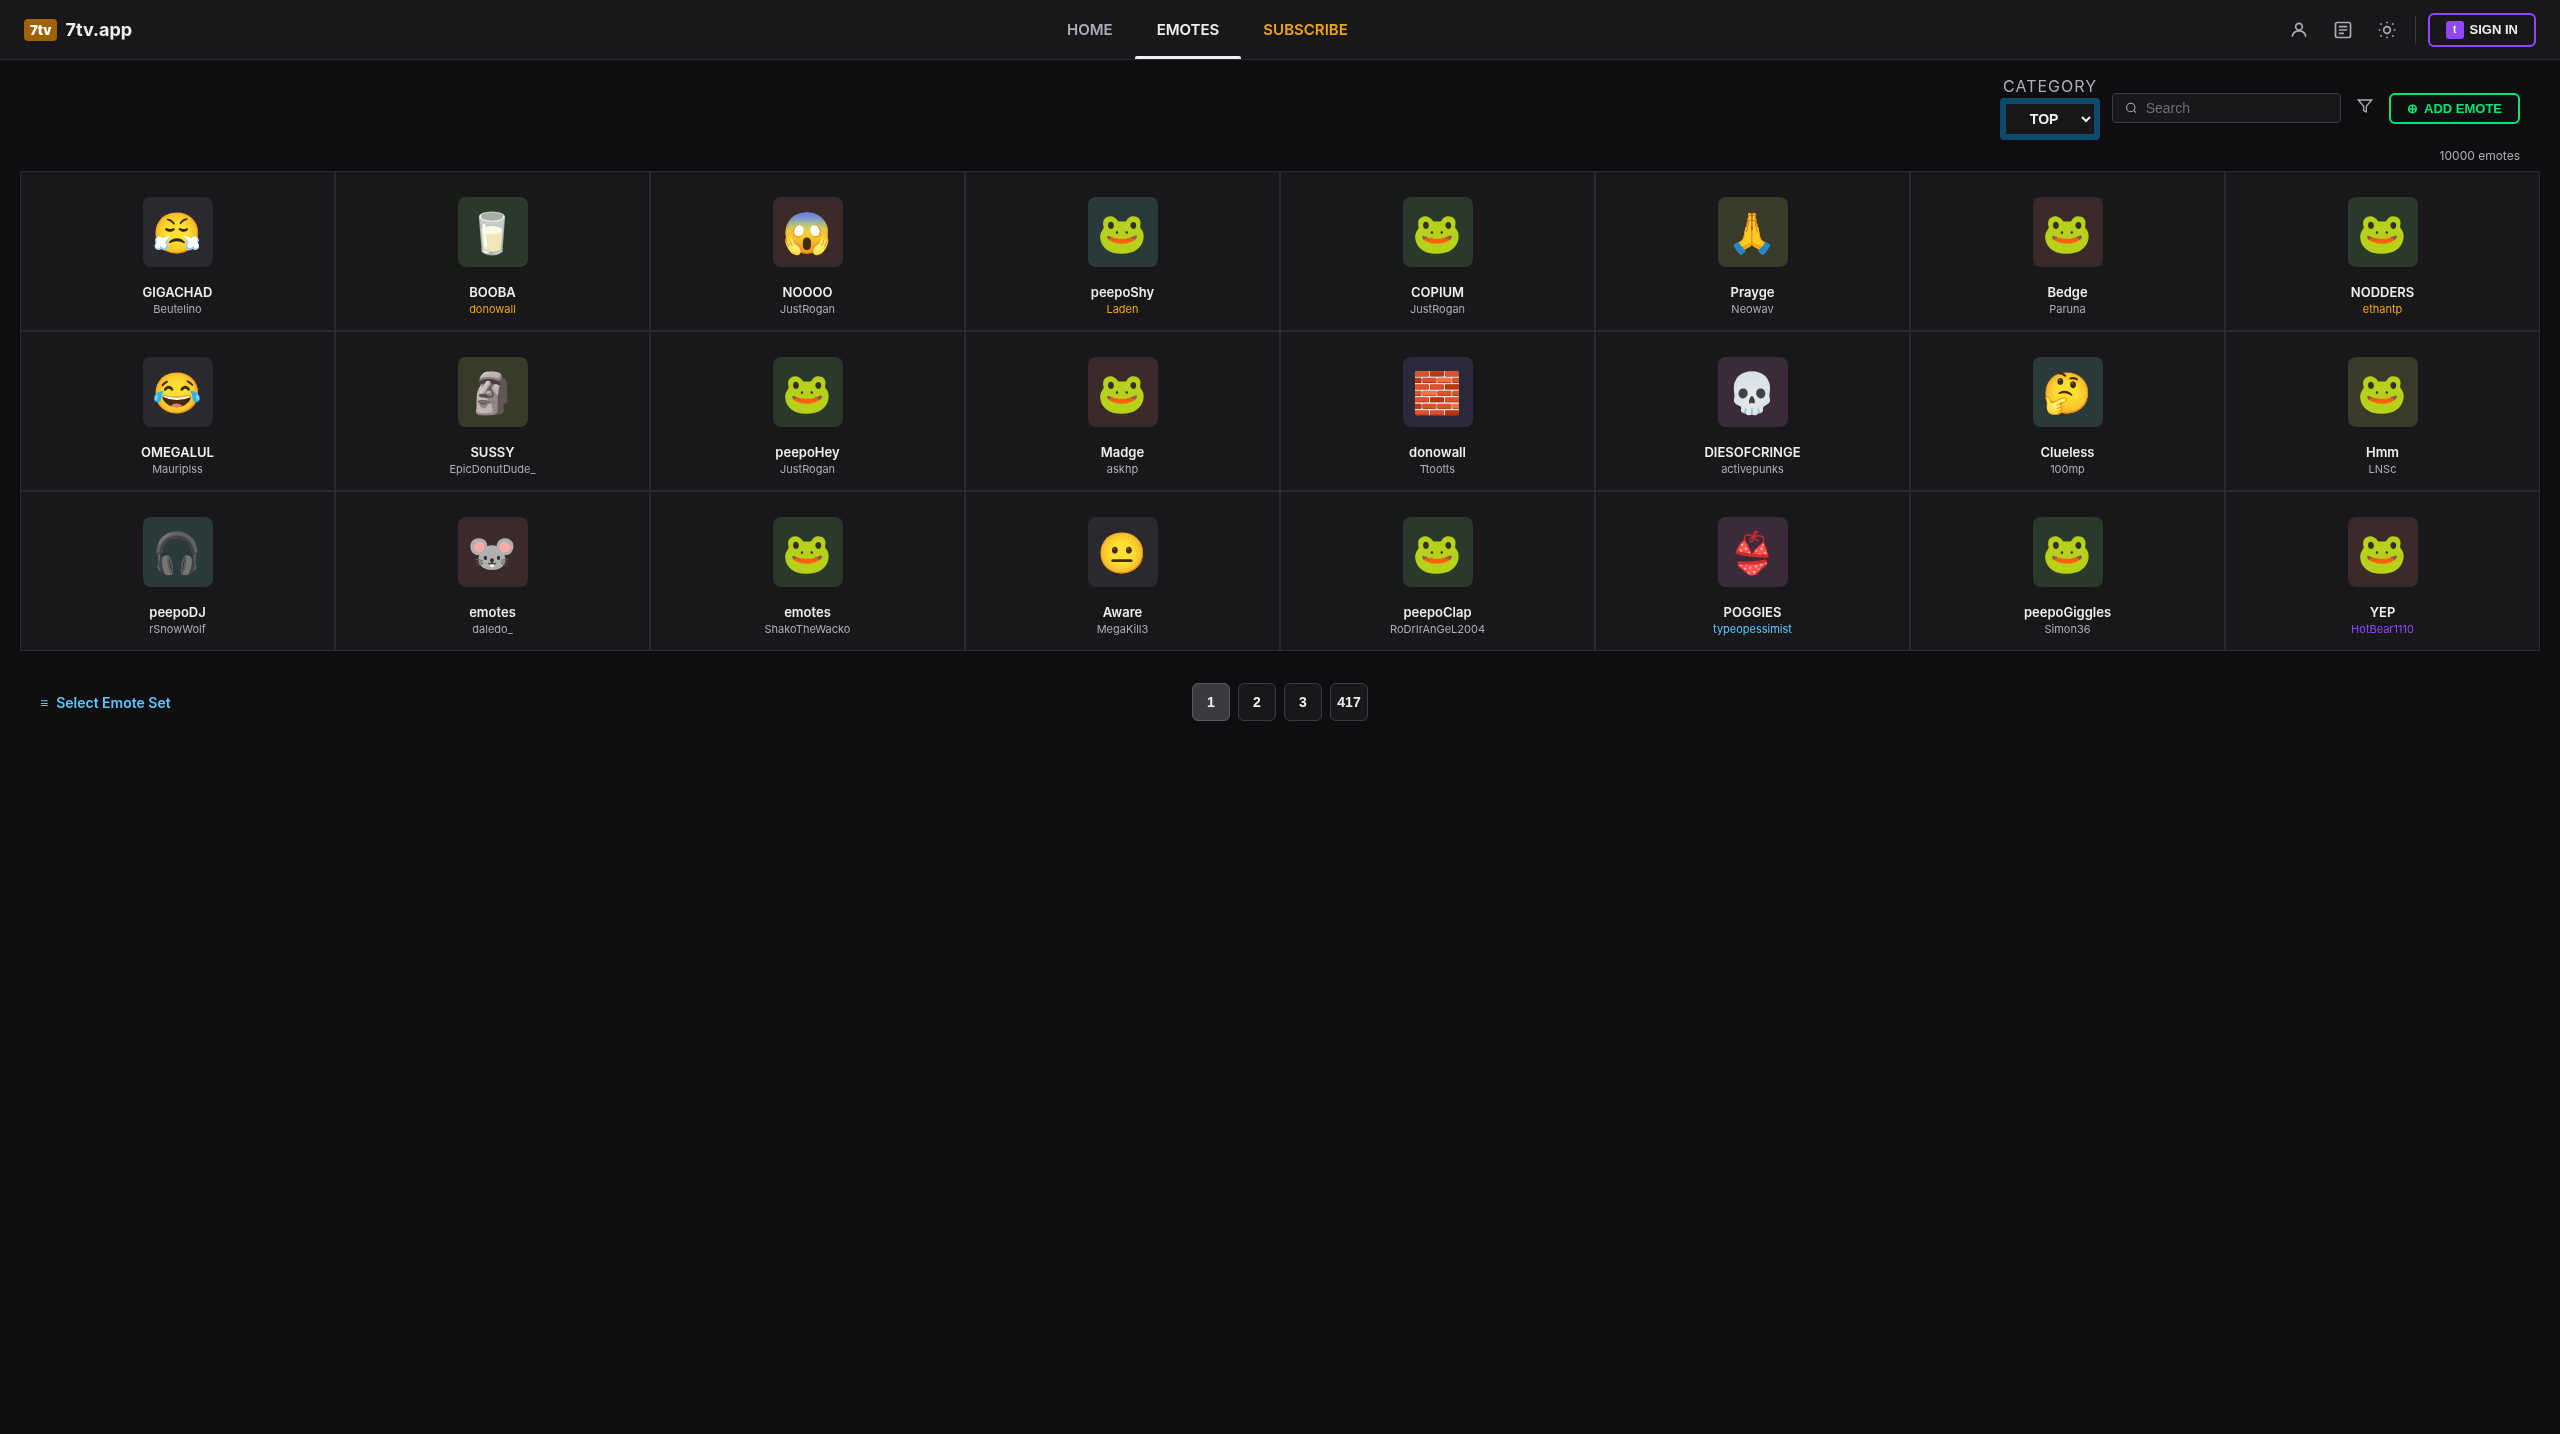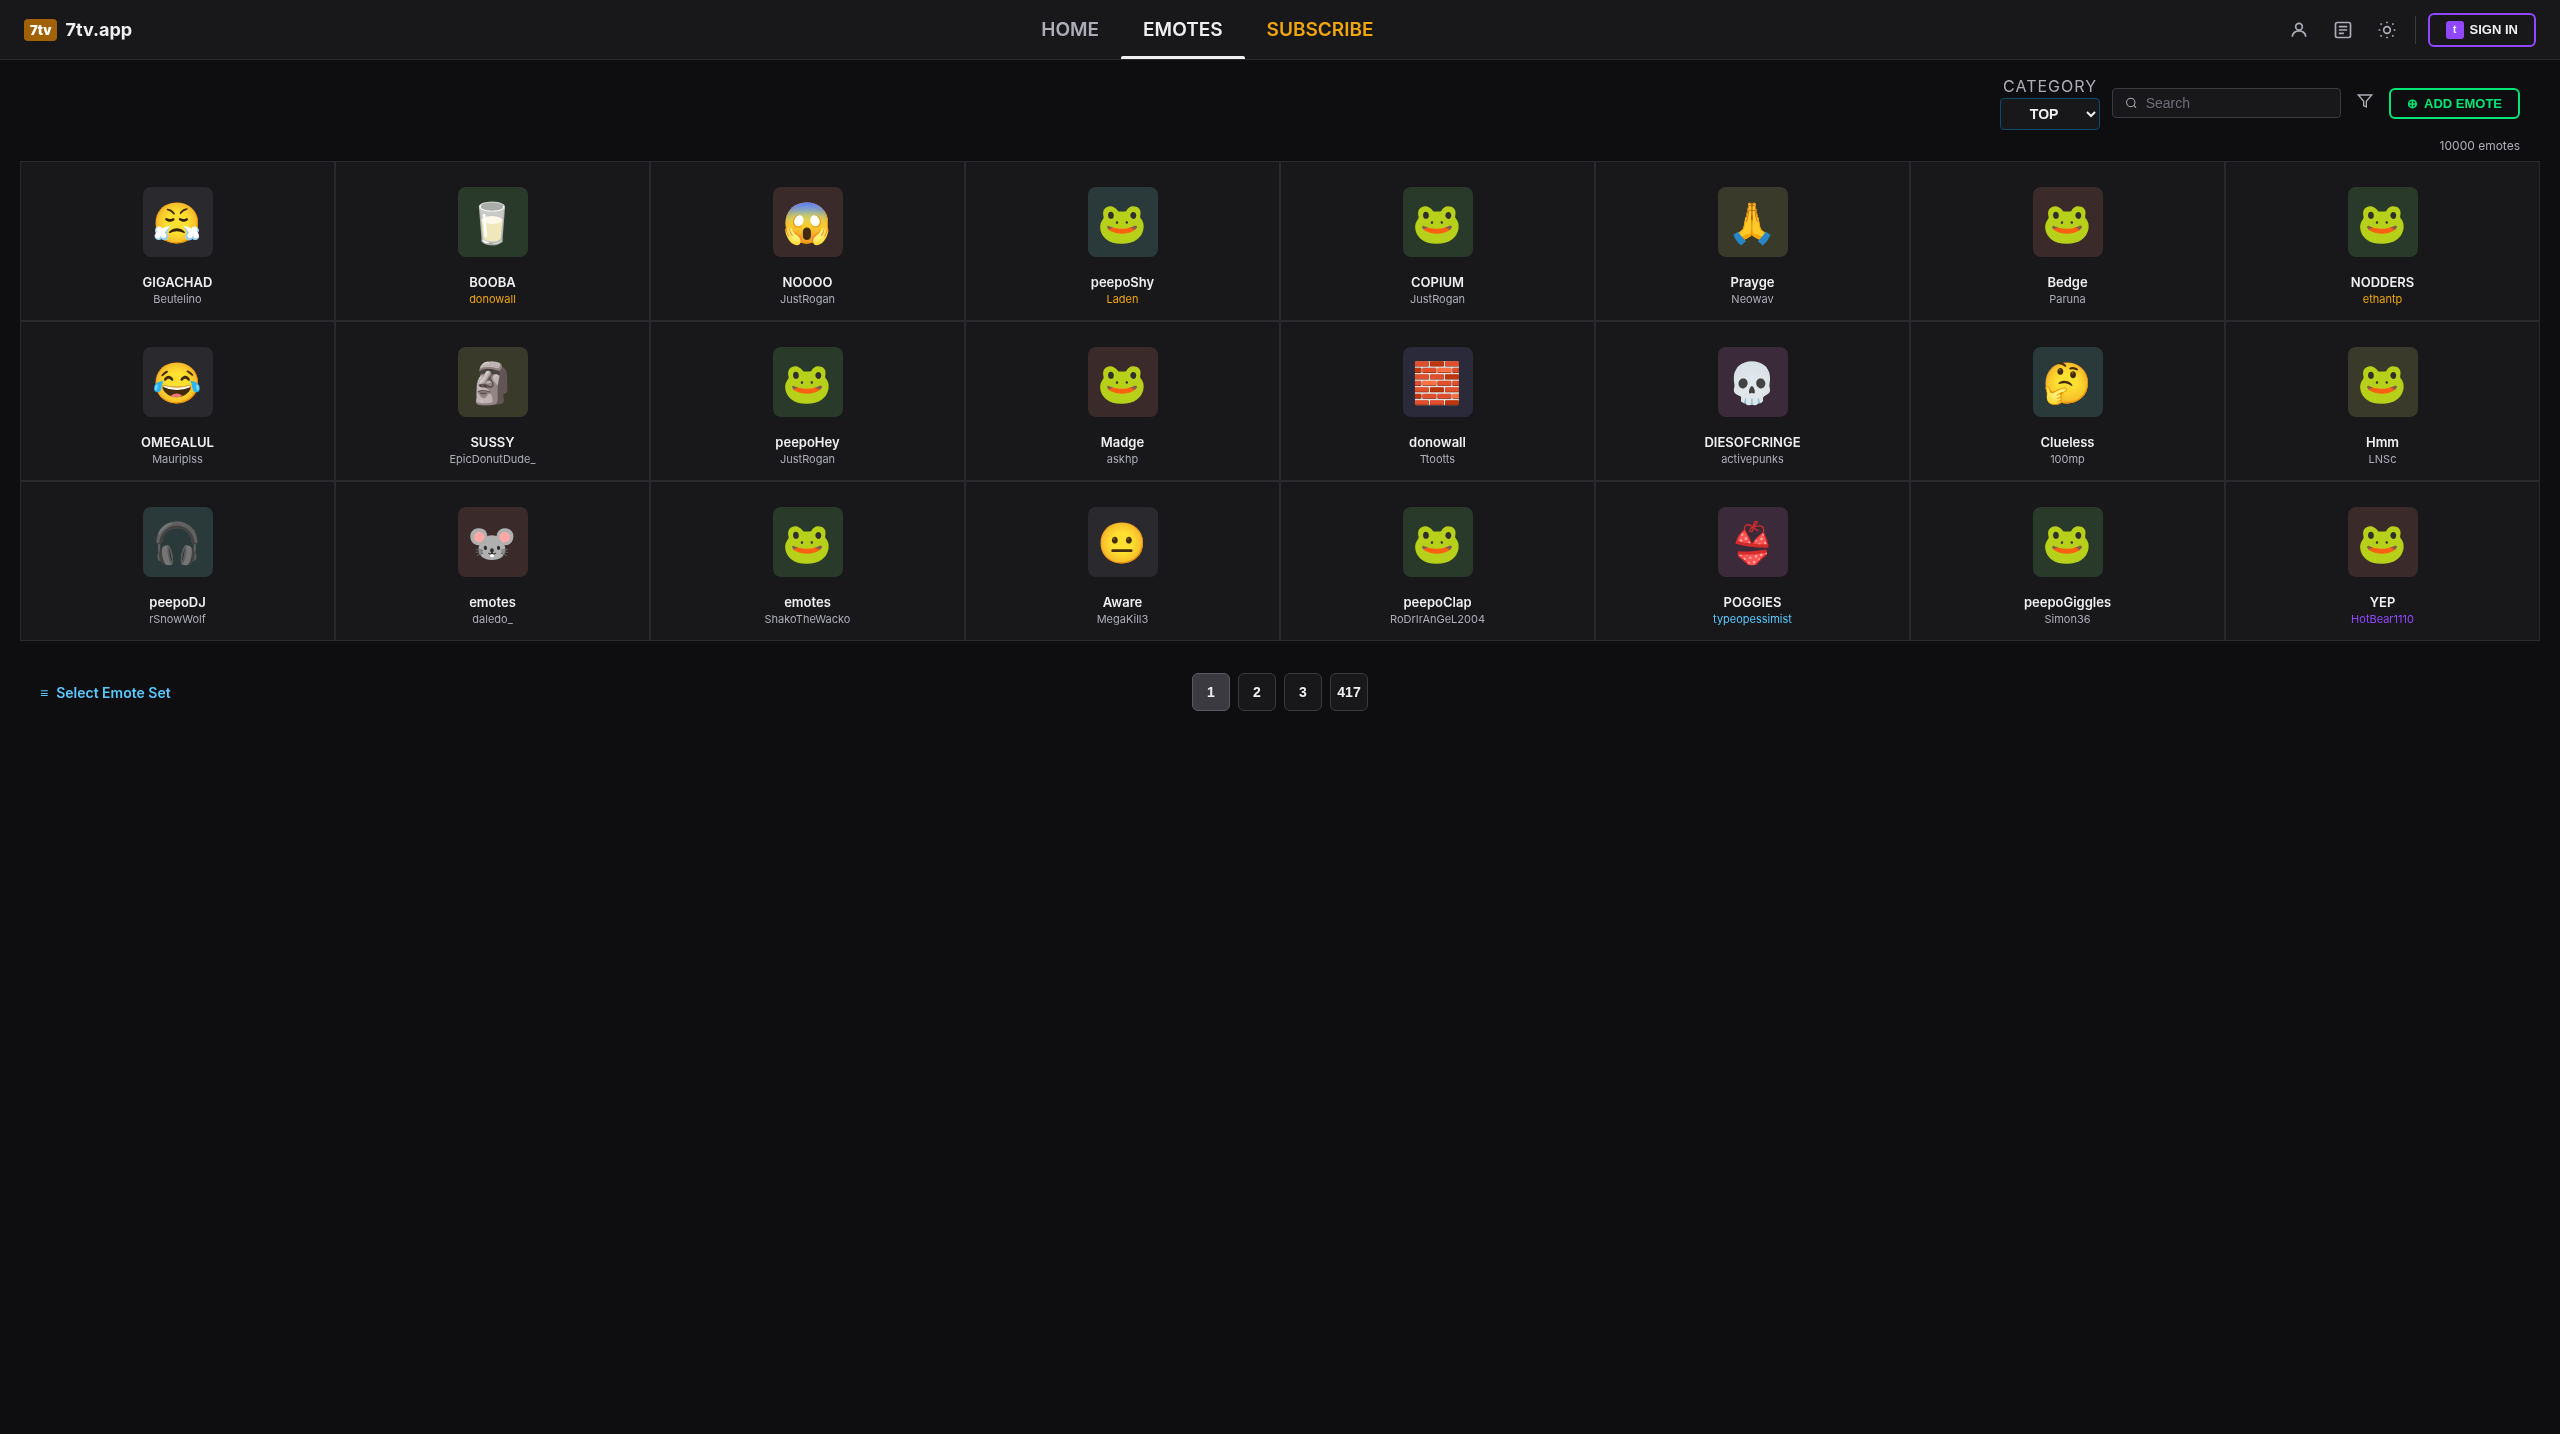--- a/index.html
+++ b/index.html
@@ -48,21 +48,21 @@
       height: 100%;
     }
     .nav-link {
       padding: 0 22px;
       height: 100%;
       display: flex;
       align-items: center;
       color: #adadb8;
       text-decoration: none;
       font-weight: 600;
-      font-size: 19px;
+      font-size: 15px;
       cursor: pointer;
       position: relative;
       text-align: right;
     }
     .nav-link.active {
       color: #efeff1;
     }
     .nav-link.active::after {
       content: '';
       position: absolute;
@@ -134,21 +134,21 @@
     }
     .category-label {
       font-size: 16px;
       color: #adadb8;
       text-transform: uppercase;
       letter-spacing: 1px;
       margin-bottom: 2px;
     }
     .category-dropdown {
       background: #18181b;
-      border: 1px solid #0c4a6e;
+      border: 6px solid #0c4a6e;
       color: #efeff1;
       font-size: 14px;
       font-weight: 700;
       padding: 6px 16px;
       border-radius: 4px;
       cursor: pointer;
       min-width: 100px;
       text-align: center;
     }
     .search-box {

